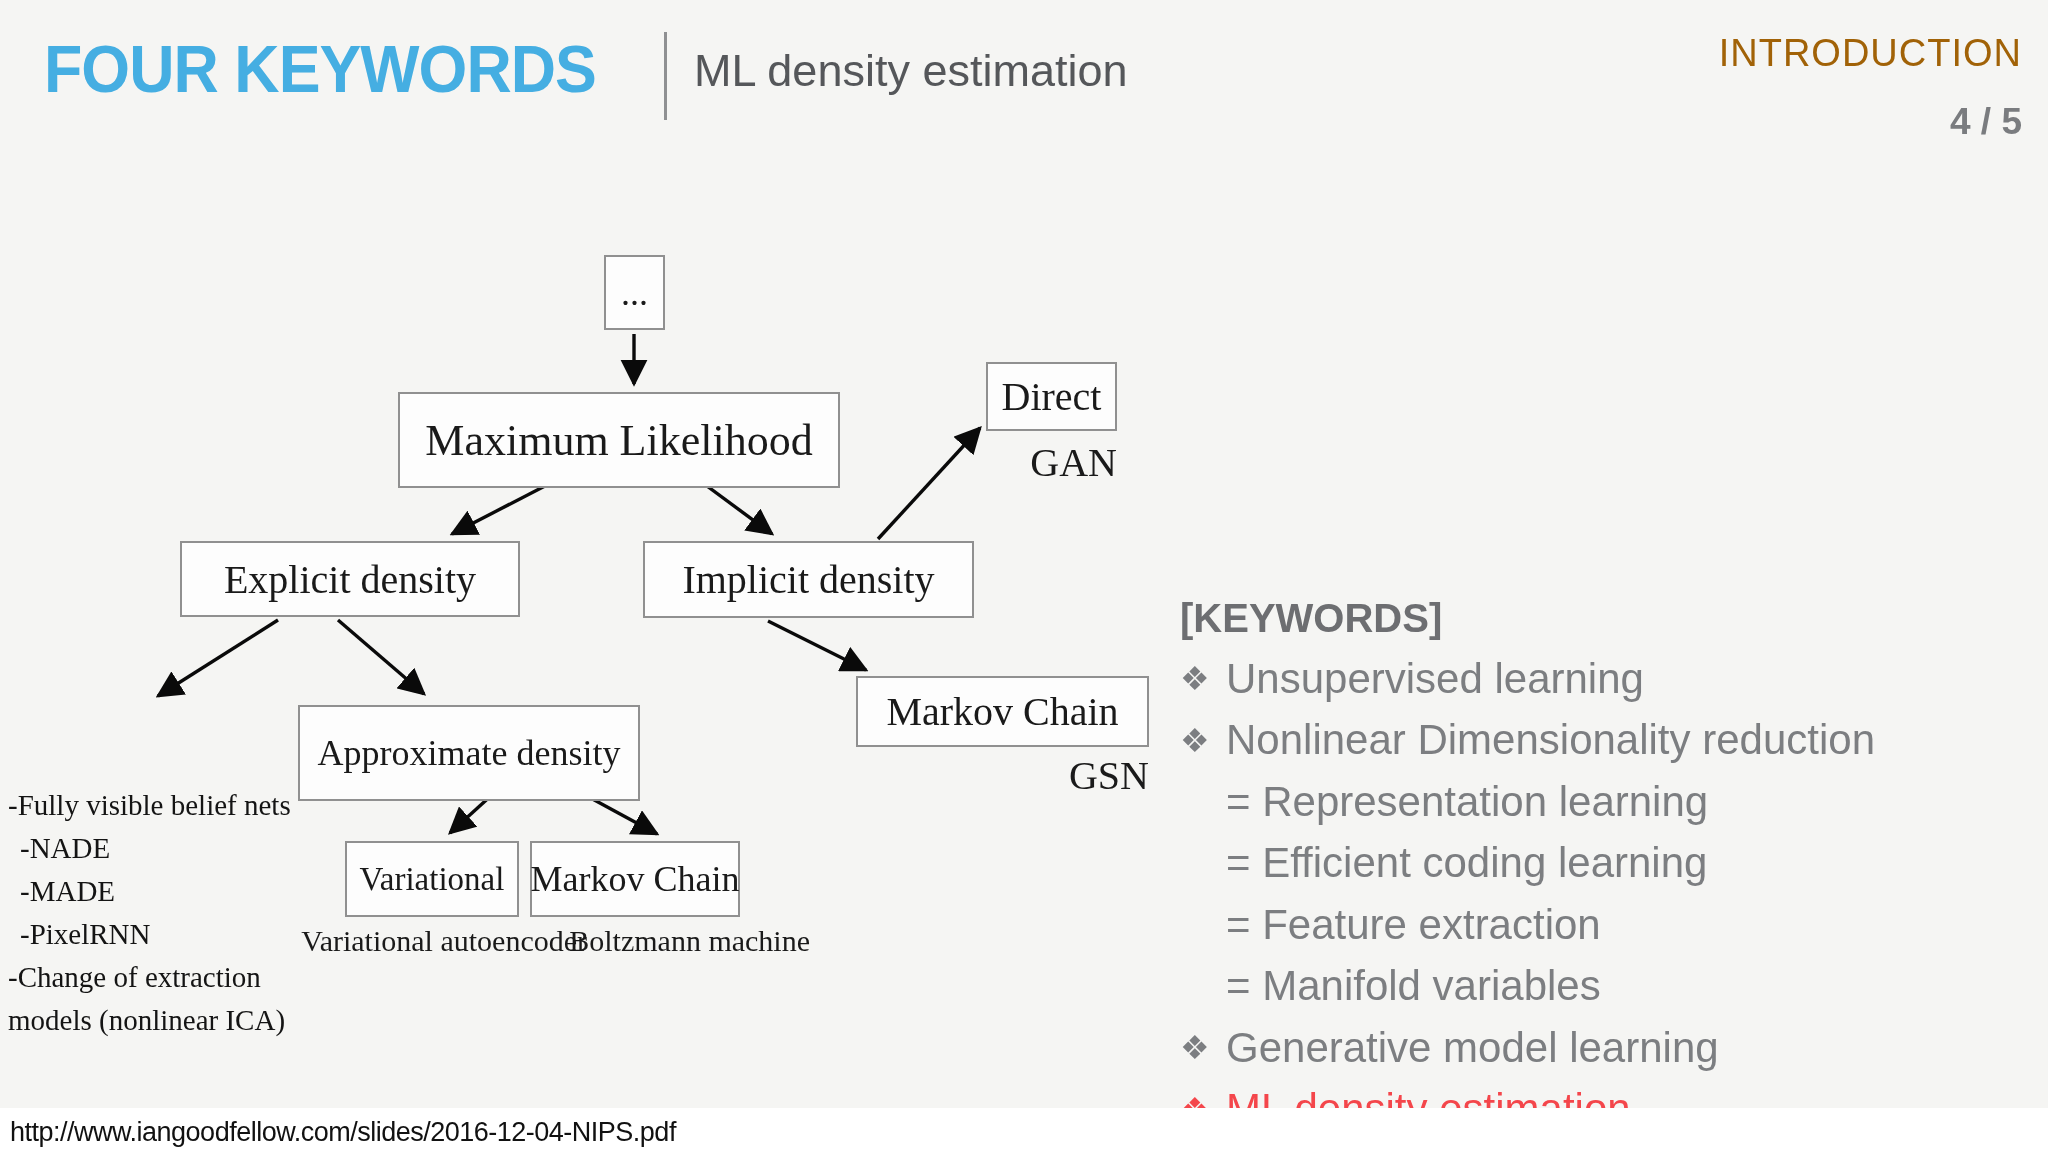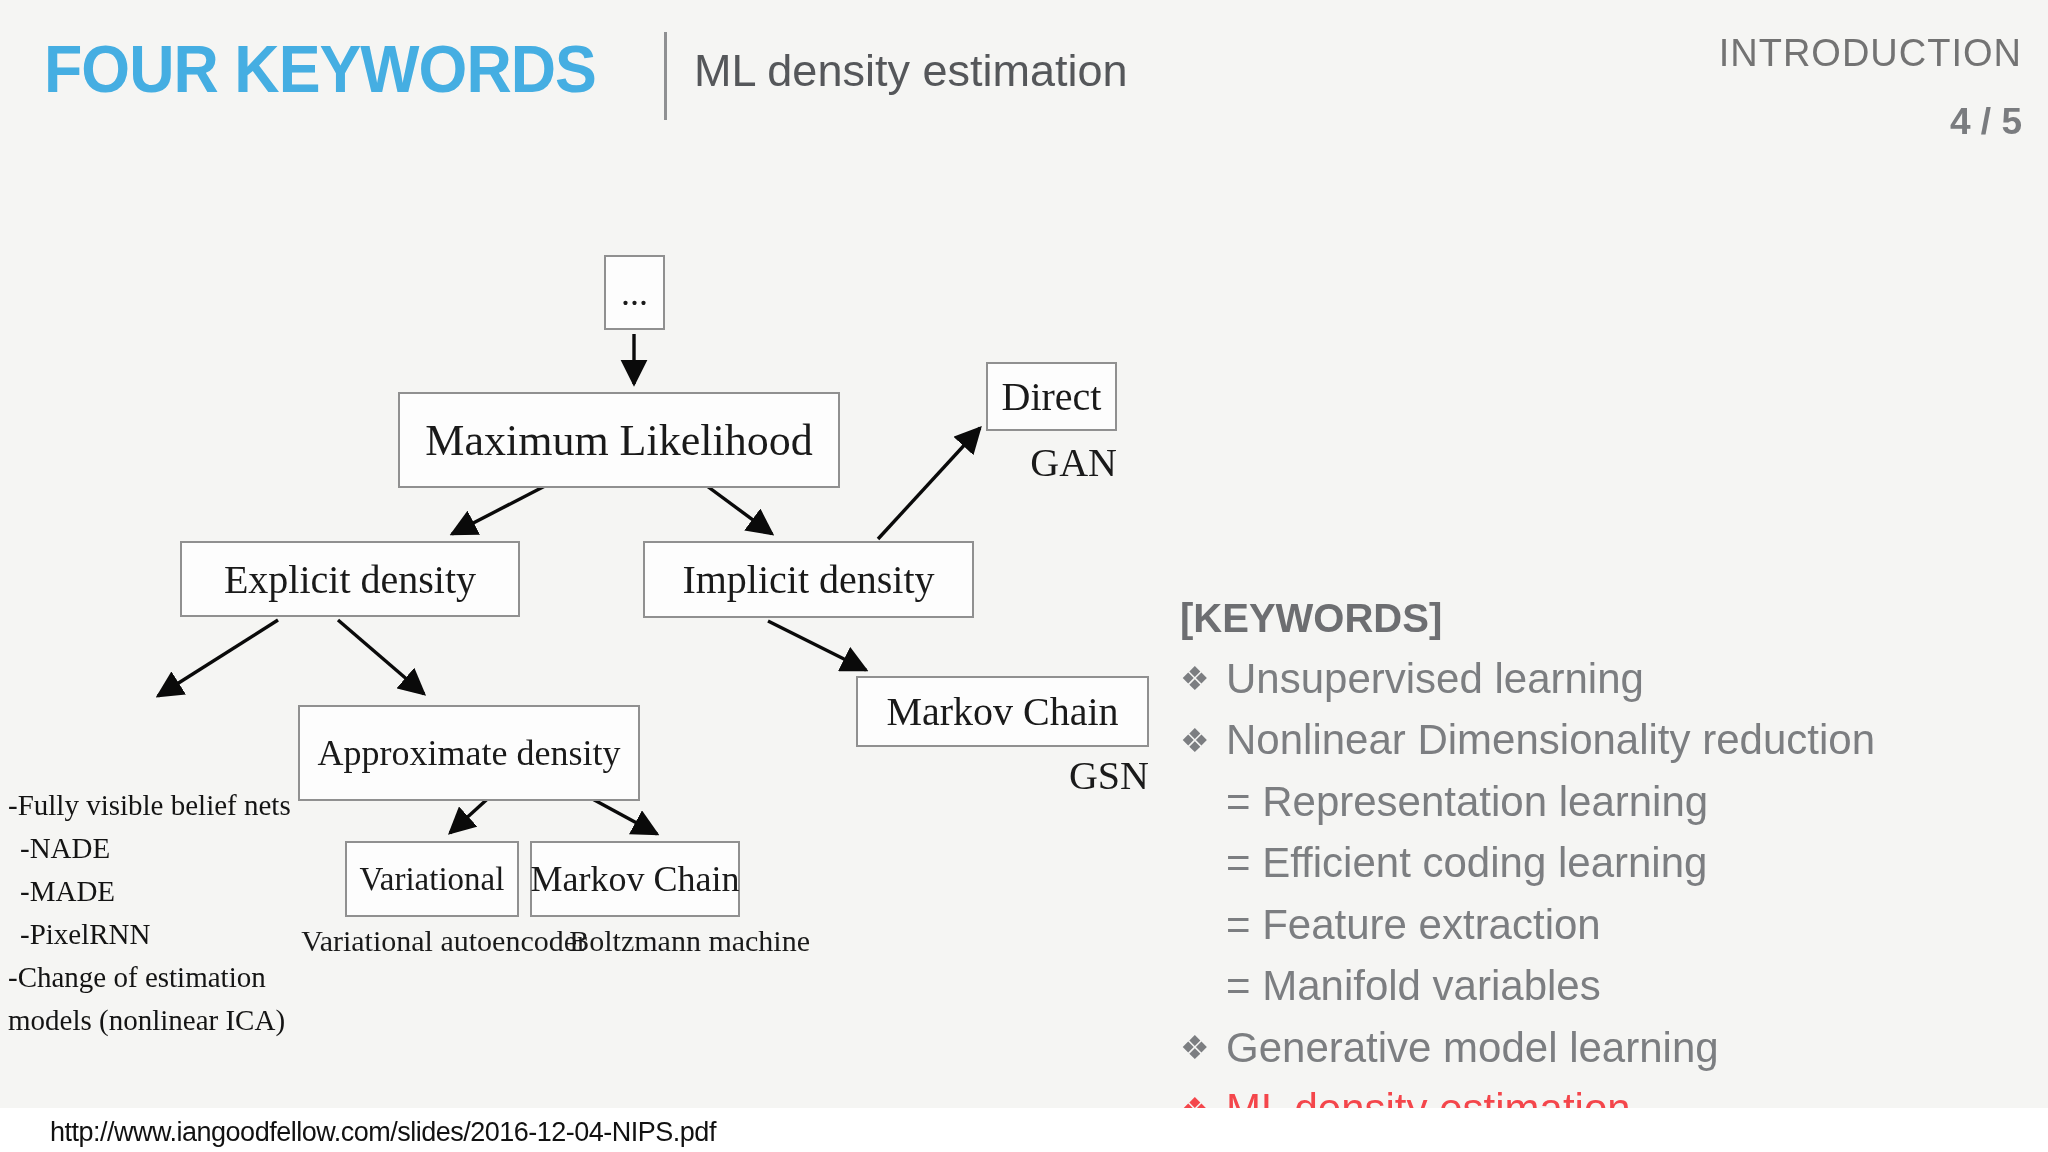--- a/index.html
+++ b/index.html
@@ -8,21 +8,21 @@
   .slide{position:relative;width:2048px;height:1152px;background:#f5f5f3;}
 
   
   .title{position:absolute;left:44px;top:28px;height:82px;line-height:82px;
          font-size:66px;font-weight:700;letter-spacing:-1px;color:#45aee2;
          transform:scaleX(.95);transform-origin:left center;white-space:nowrap;}
   .hdr-divider{position:absolute;left:664px;top:32px;width:3px;height:88px;background:#8f9092;}
   .subtitle{position:absolute;left:694px;top:40px;height:62px;line-height:62px;
             font-size:45px;font-weight:400;color:#55575a;white-space:nowrap;}
   .section{position:absolute;right:26px;top:30px;height:46px;line-height:46px;
-           font-size:38px;font-weight:400;letter-spacing:1px;color:#737373;text-align:right;margin-left:29px;}
+           font-size:38px;font-weight:400;letter-spacing:1px;color:#a16207;text-align:right;margin-left:29px;}
   .pagenum{position:absolute;right:26px;top:100px;height:44px;line-height:44px;
            font-size:37px;font-weight:700;color:#7a7c7f;text-align:right;}
 
   
   .node{position:absolute;box-sizing:border-box;background:#fdfdfd;border:2px solid #909090;
         display:flex;align-items:center;justify-content:center;white-space:nowrap;
         font-family:"Liberation Serif","DejaVu Serif",serif;color:#1a1a1a;}
   .dlabel{position:absolute;box-sizing:border-box;text-align:right;white-space:nowrap;
           font-family:"Liberation Serif","DejaVu Serif",serif;color:#1a1a1a;}
   #arrows{position:absolute;left:0;top:0;pointer-events:none;}
@@ -53,21 +53,21 @@
            font-size:40px;font-weight:700;color:#6d6e71;}
   .kw-list{position:absolute;left:1180px;top:648px;width:860px;}
   .kw-row{height:61.5px;display:flex;align-items:center;color:#7c7e81;font-size:42px;white-space:nowrap;}
   .kw-row .bullet{font-family:"DejaVu Sans",sans-serif;font-size:33px;width:46px;flex:0 0 46px;}
   .kw-row.sub{padding-left:46px;}
   .kw-row.red{color:#f4464b;}
 
   
   .footband{position:absolute;left:0;top:1108px;width:2048px;height:44px;background:#ffffff;}
   .url{position:absolute;left:10px;top:1112px;height:40px;line-height:40px;
-       font-size:27px;letter-spacing:-.5px;color:#111;margin-left:40px;}
+       font-size:27px;letter-spacing:-.5px;color:#111;}
 </style>
 </head>
 <body>
 
 <div class="slide">
 
   <div class="title">FOUR KEYWORDS</div>
   <div class="hdr-divider"></div>
   <div class="subtitle">ML density estimation</div>
   <div class="section">INTRODUCTION</div>
@@ -102,21 +102,21 @@
   <div class="node n-variational">Variational</div>
   <div class="node n-markov2">Markov Chain</div>
   <div class="dlabel cap1">Variational autoencoder</div>
   <div class="dlabel cap2">Boltzmann machine</div>
 
   <div class="tr-list">
     <div>-Fully visible belief nets</div>
     <div class="ind">-NADE</div>
     <div class="ind">-MADE</div>
     <div class="ind">-PixelRNN</div>
-    <div>-Change of estimation</div>
+    <div>-Change of extraction</div>
     <div>models (nonlinear ICA)</div>
   </div>
 
   <div class="kw-head">[KEYWORDS]</div>
   <div class="kw-list">
     <div class="kw-row">
       <span class="bullet">❖</span>
       <span>Unsupervised learning</span>
     </div>
     <div class="kw-row">

